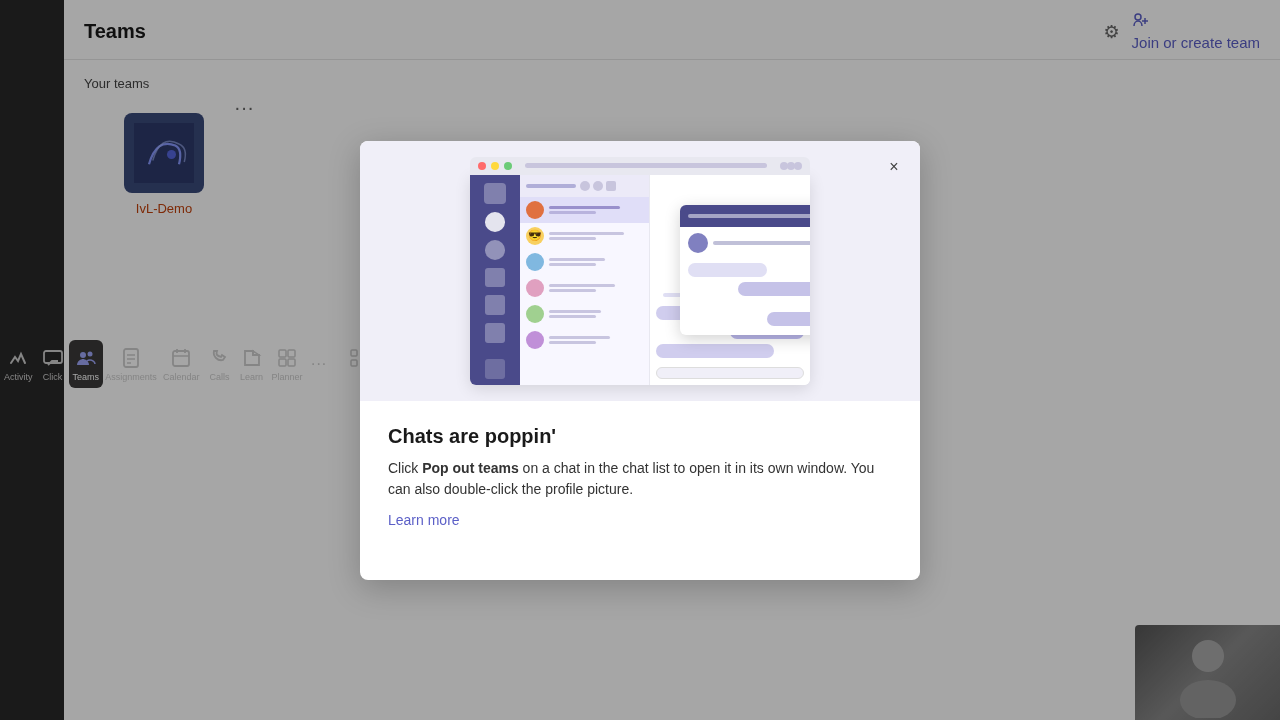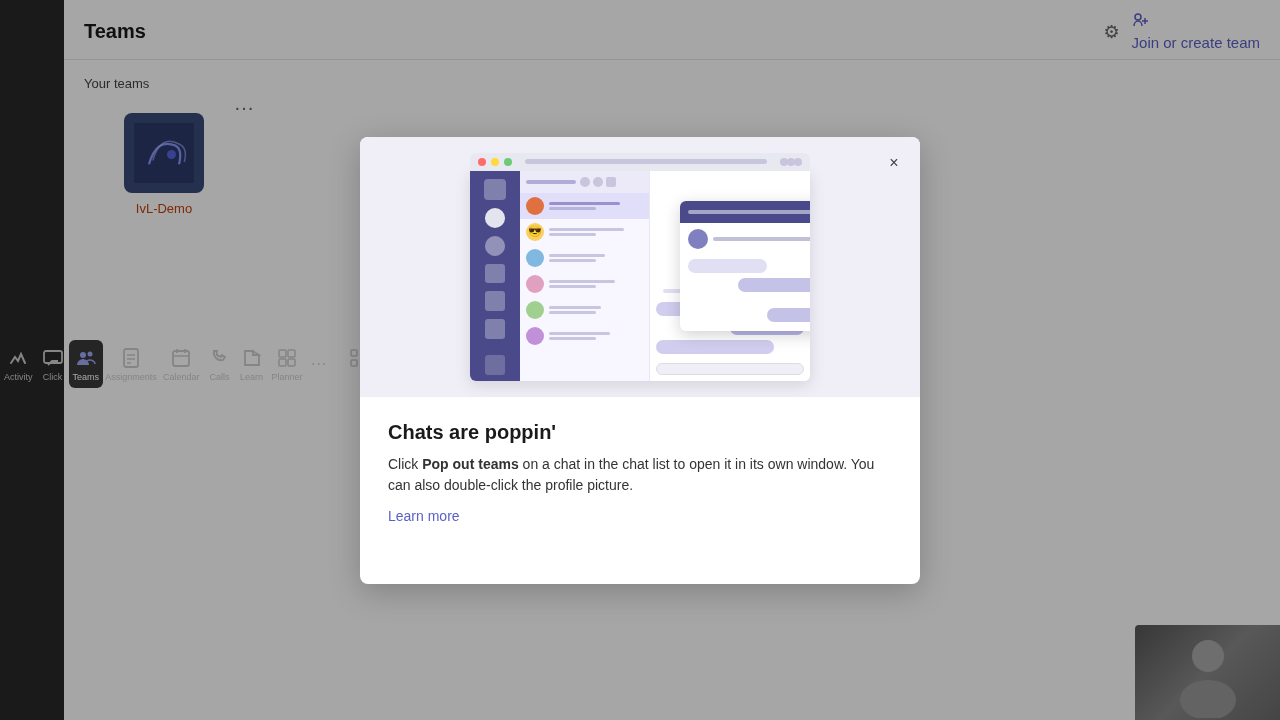--- a/index.html
+++ b/index.html
@@ -190,21 +190,21 @@
       align-items: center;
       justify-content: center;
       cursor: pointer;
       color: #444;
       font-size: 16px;
       background: transparent;
       border: none;
       z-index: 10;
     }
     .modal-body {
-      padding: 24px 28px 40px 28px;
+      padding: 24px 28px 32px 28px;
     }
     .modal-title {
       font-size: 20px;
       font-weight: 600;
       color: #1a1a1a;
       margin-bottom: 10px;
     }
     .modal-desc {
       font-size: 14px;
       color: #333;

